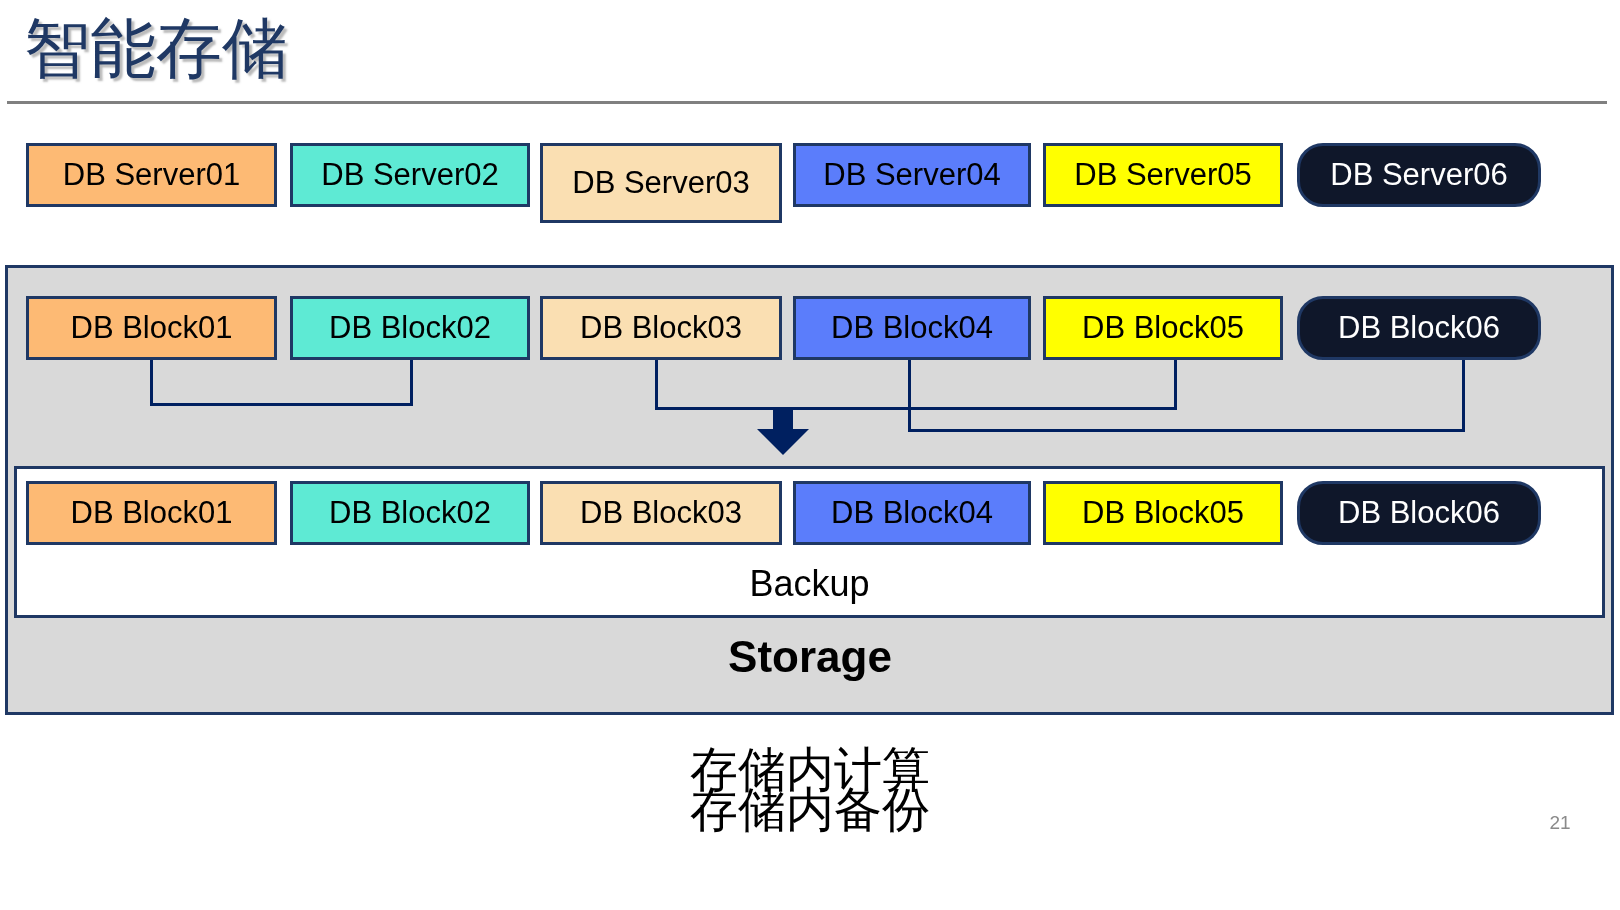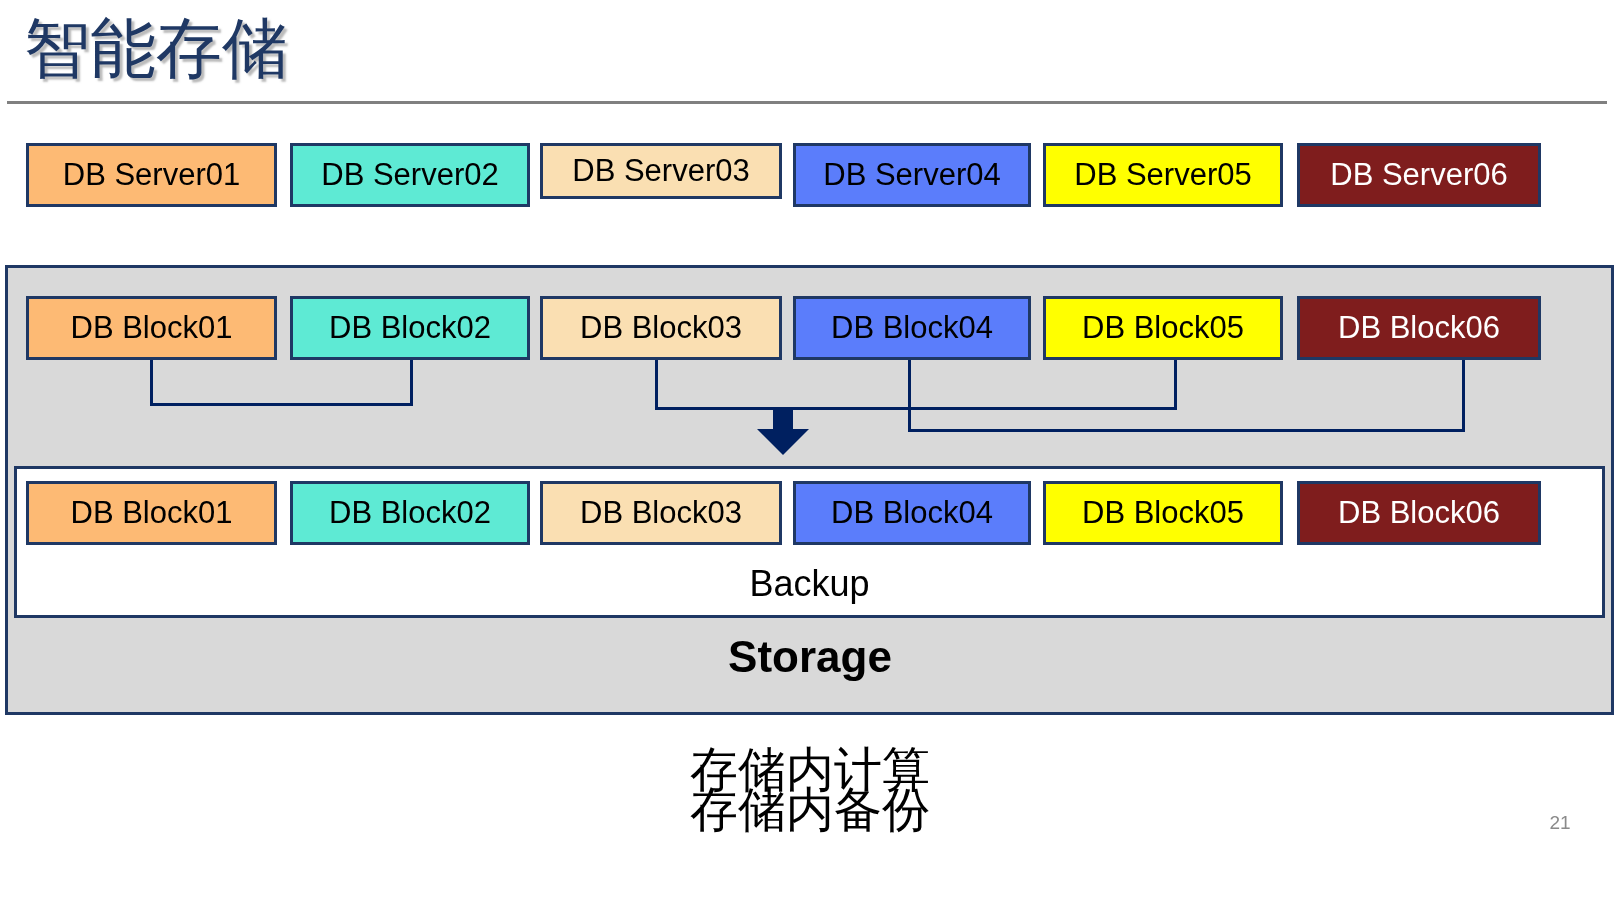--- a/index.html
+++ b/index.html
@@ -47,21 +47,21 @@
     font-size: 31px;
     color: #000000;
     white-space: nowrap;
     letter-spacing: 0px;
   }
   .c1 { background: #fdba74; }
   .c2 { background: #5eead4; }
   .c3 { background: #FADFB2; }
   .c4 { background: #5B7DFB; }
   .c5 { background: #FFFF00; }
-  .c6 { background: #7f1d1d; color: #FFFFFF; }
+  .c6 { background: #0f172a; color: #FFFFFF; border-radius: 26px; }
 
   
   #storage-container {
     position: absolute;
     left: 5px;
     top: 265px;
     width: 1609px;
     height: 450px;
     background: #D9D9D9;
     border: 3px solid #1F3864;
@@ -140,21 +140,21 @@
   }
 </style>
 </head>
 <body>
 
 <div id="slide-title">智能存储</div>
 <div id="title-rule"></div>
 
 <div class="box c1" style="left:26px;  top:143px; width:251px; height:64px;">DB Server01</div>
 <div class="box c2" style="left:290px; top:143px; width:240px; height:64px;">DB Server02</div>
-<div class="box c3" style="left:540px; top:143px; width:242px; height:56px;">DB Server03</div>
+<div class="box c3" style="left:540px; top:143px; width:242px; height:80px;">DB Server03</div>
 <div class="box c4" style="left:793px; top:143px; width:238px; height:64px;">DB Server04</div>
 <div class="box c5" style="left:1043px;top:143px; width:240px; height:64px;">DB Server05</div>
 <div class="box c6" style="left:1297px;top:143px; width:244px; height:64px;">DB Server06</div>
 
 <div id="storage-container"></div>
 
 <div class="box c1" style="left:26px;  top:296px; width:251px; height:64px;">DB Block01</div>
 <div class="box c2" style="left:290px; top:296px; width:240px; height:64px;">DB Block02</div>
 <div class="box c3" style="left:540px; top:296px; width:242px; height:64px;">DB Block03</div>
 <div class="box c4" style="left:793px; top:296px; width:238px; height:64px;">DB Block04</div>

